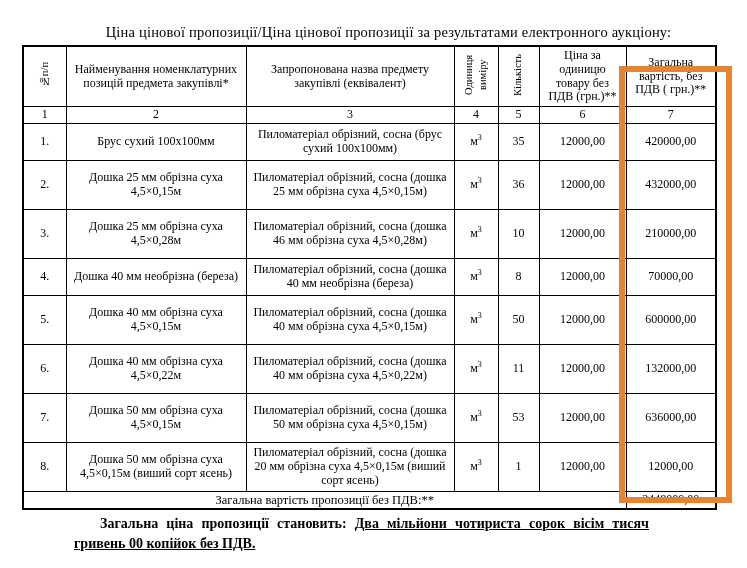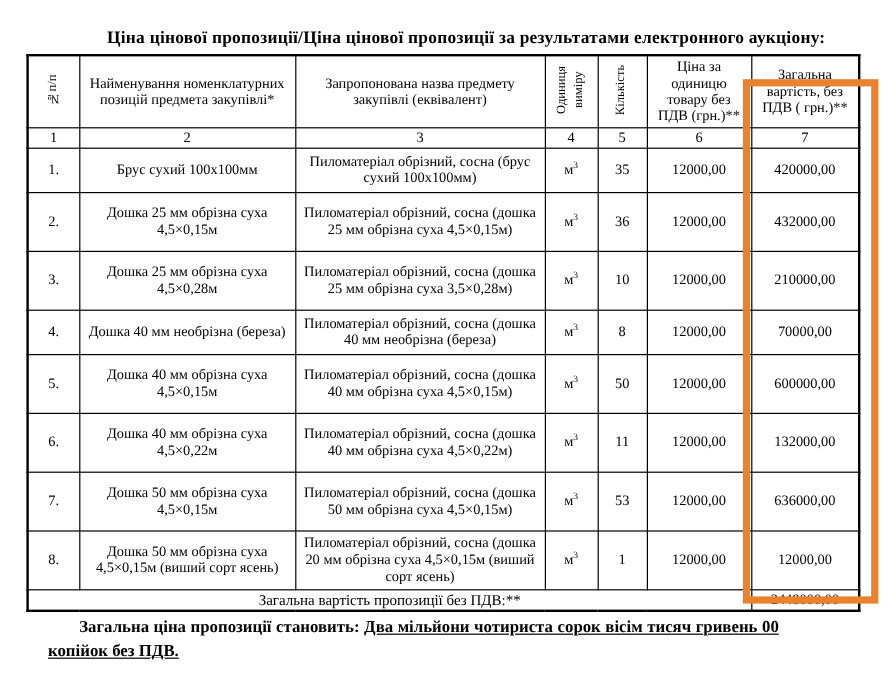--- a/index.html
+++ b/index.html
@@ -3,21 +3,21 @@
 <meta charset="utf-8">
 <style>
   html,body{margin:0;padding:0;}
   body{
     width:747px;height:568px;overflow:hidden;background:#ffffff;
     font-family:"Liberation Serif","DejaVu Serif",serif;color:#000;
   }
   .page{position:relative;width:747px;height:568px;background:#fff;}
   .doc-title{
     margin:24px 30px 0 60px;text-align:center;
-    font-size:14.5px;letter-spacing:.2px;white-space:nowrap;font-weight:bold;
+    font-size:14.5px;letter-spacing:.2px;white-space:nowrap;
   }
   table.price-table{
     margin:4px 0 0 22px;width:693px;table-layout:fixed;
     border-collapse:collapse;font-size:12px;line-height:1.15;
   }
   table.price-table td{
     border:1px solid #000;padding:1px 4px;vertical-align:middle;
     text-align:center;overflow:hidden;
   }
   table.price-table{border:2px solid #000;}
@@ -28,21 +28,21 @@
   tr.h3 td{height:46px;}
   tr.foot td{height:16px;padding:0 4px;}
   td.foot-label{text-align:left;font-size:12.5px;}
   .vtext{
     writing-mode:vertical-rl;transform:rotate(180deg);
     display:inline-block;max-height:47px;font-size:10.5px;line-height:1.35;
     white-space:normal;
   }
   sup{font-size:8px;line-height:0;}
   .summary{
-    margin:4px 98px 0 40px;text-indent:26px;text-align:justify;
+    margin:4px 98px 0 74px;text-indent:26px;text-align:justify;
     font-size:14px;font-weight:bold;line-height:1.45;
   }
   .summary .u{text-decoration:underline;}
   .notes-heading{
     margin:13px 0 0 57px;font-size:13px;font-weight:bold;font-style:italic;
   }
   .highlight-box{
     position:absolute;left:619px;top:42px;width:113px;height:437px;
     box-sizing:border-box;border:6px solid #e8822e;pointer-events:none;
   }
@@ -98,21 +98,21 @@
         <td class="c-name">Дошка 25 мм обрізна суха 4,5×0,15м</td>
         <td class="c-prop">Пиломатеріал обрізний, сосна (дошка 25 мм обрізна суха 4,5×0,15м)</td>
         <td><span>м</span><sup>3</sup></td>
         <td>36</td>
         <td>12000,00</td>
         <td>432000,00</td>
       </tr>
       <tr class="h3">
         <td>3.</td>
         <td class="c-name">Дошка 25 мм обрізна суха 4,5×0,28м</td>
-        <td class="c-prop">Пиломатеріал обрізний, сосна (дошка 25 мм обрізна суха 3,5×0,28м)</td>
+        <td class="c-prop">Пиломатеріал обрізний, сосна (дошка 46 мм обрізна суха 4,5×0,28м)</td>
         <td><span>м</span><sup>3</sup></td>
         <td>10</td>
         <td>12000,00</td>
         <td>210000,00</td>
       </tr>
       <tr class="h2">
         <td>4.</td>
         <td class="c-name">Дошка 40 мм необрізна (береза)</td>
         <td class="c-prop">Пиломатеріал обрізний, сосна (дошка 40 мм необрізна (береза)</td>
         <td><span>м</span><sup>3</sup></td>

